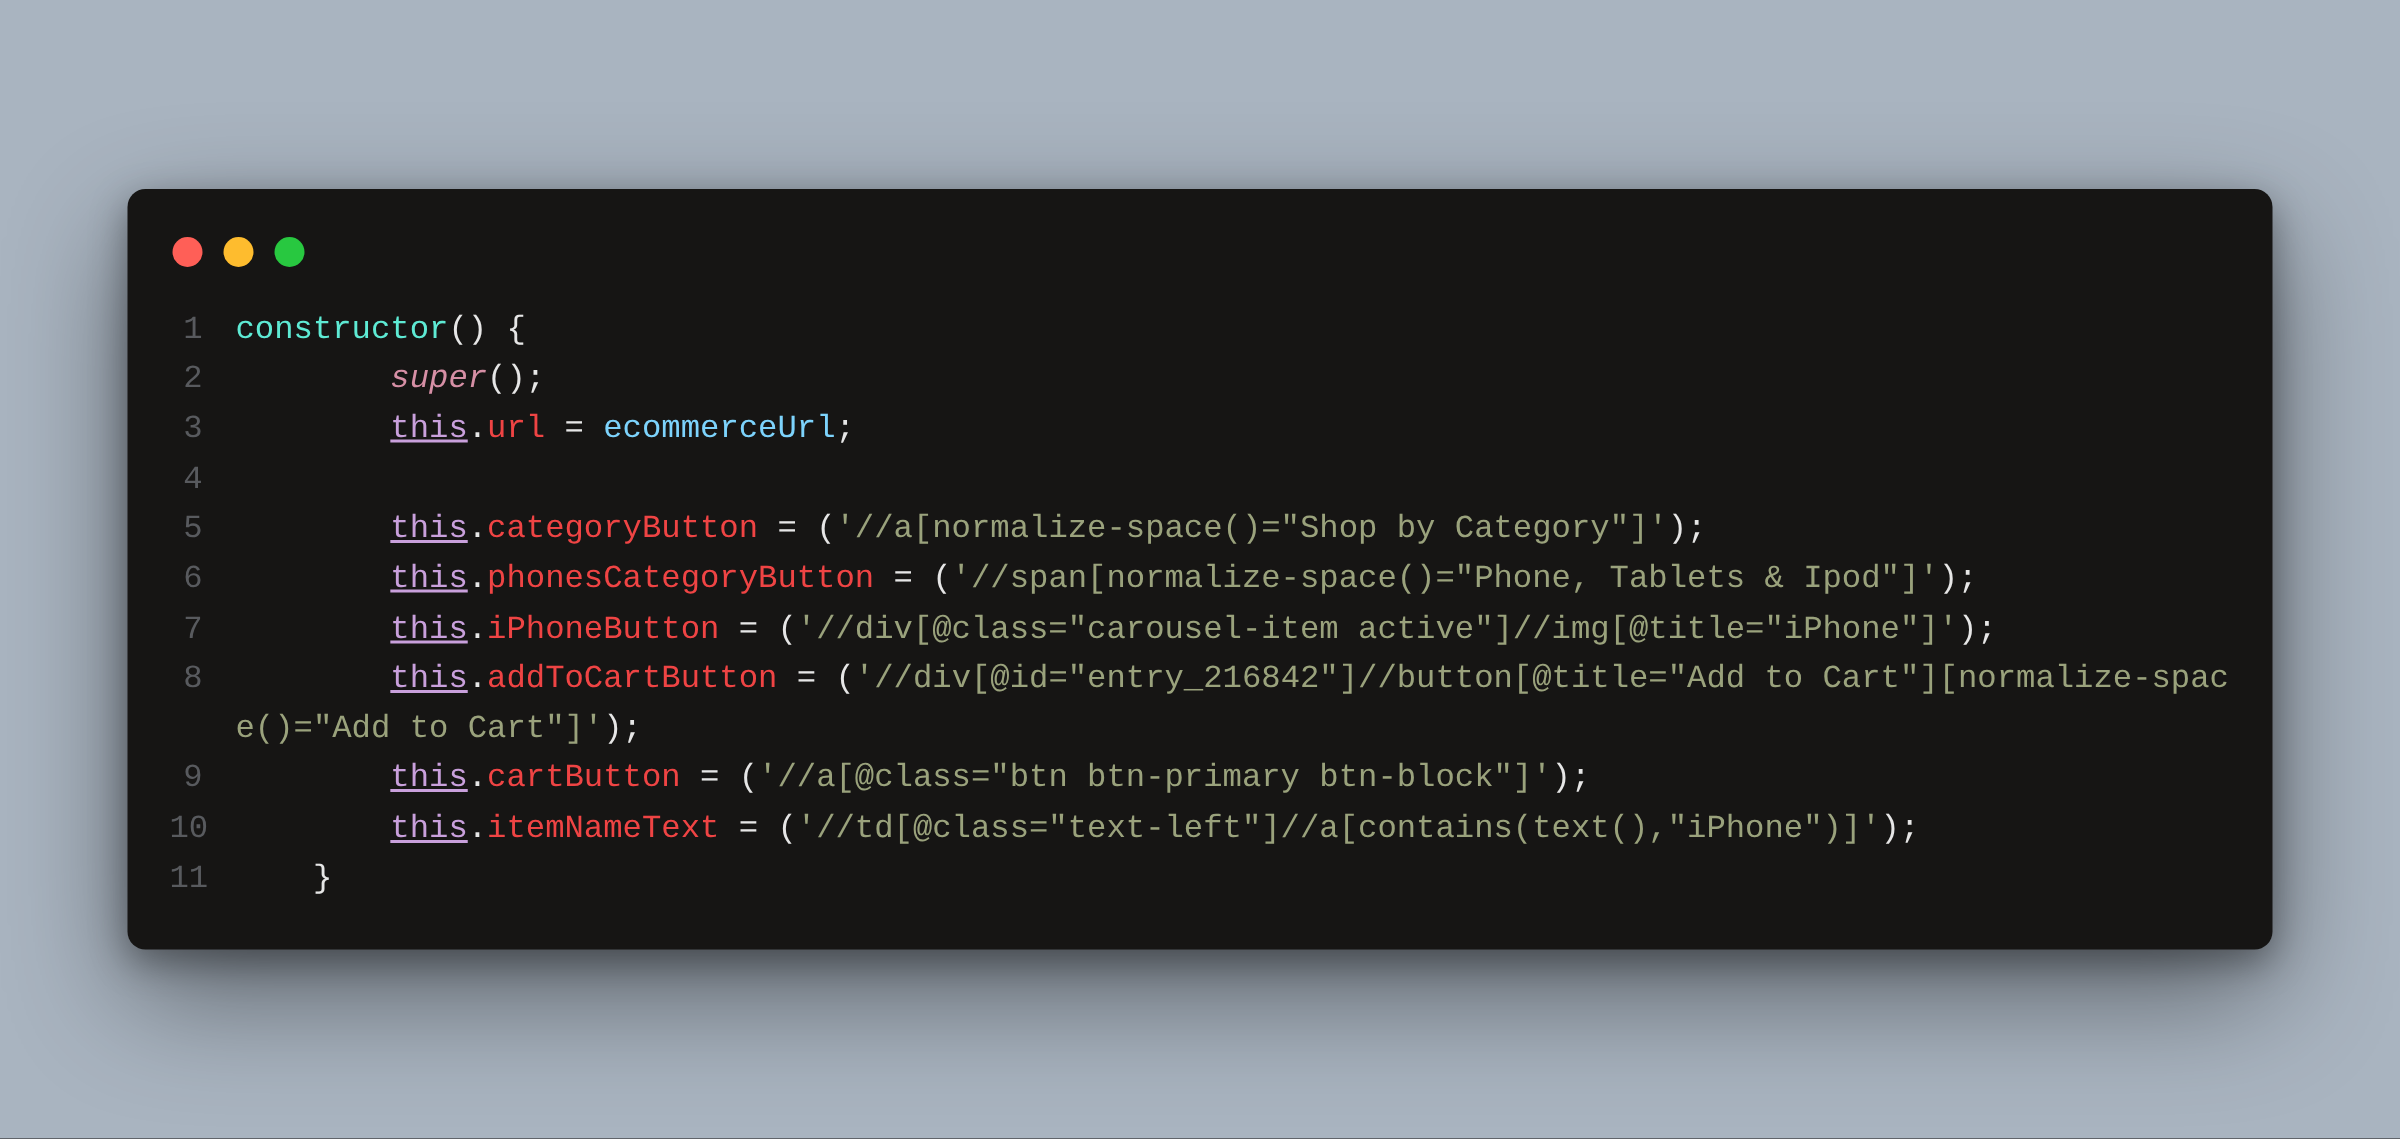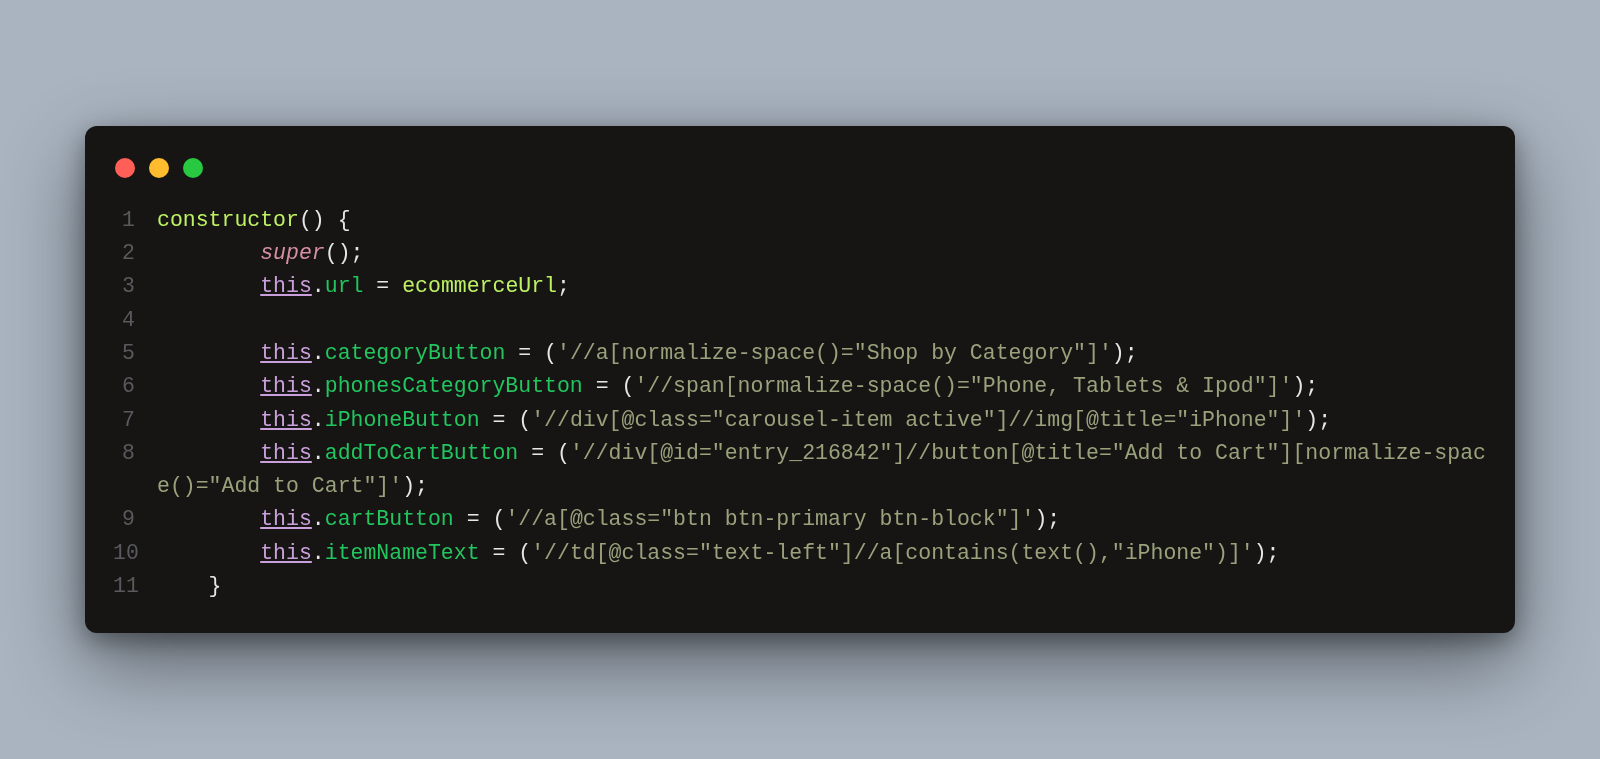--- a/index.html
+++ b/index.html
@@ -45,27 +45,27 @@
     padding-right: 22px;
     user-select: none;
     flex: 0 0 44px;
   }
   .content {
     flex: 1 1 auto;
     white-space: pre-wrap;
     word-break: break-all;
     color: #e6e6e6;
   }
-  .tok-kw      { color: #bef264; }  
+  .tok-kw      { color: #5eead4; }  
   .tok-super   { color: #d68fa5; font-style: italic; margin-top: 24px; }
   .tok-this    { color: #c9a0dc; text-decoration: underline; }
-  .tok-prop    { color: #22c55e; }
+  .tok-prop    { color: #ef4444; }
   .tok-punct   { color: #e6e6e6; }
   .tok-op      { color: #e6e6e6; }
-  .tok-ident   { color: #bef264; text-align: center; }
+  .tok-ident   { color: #7dd3fc; text-align: center; }
   .tok-str     { color: #9aa27c; }
 </style>
 </head>
 <body>
 
 <div class="window">
   <div class="traffic-lights">
     <div class="dot red"></div>
     <div class="dot yellow"></div>
     <div class="dot green"></div>

